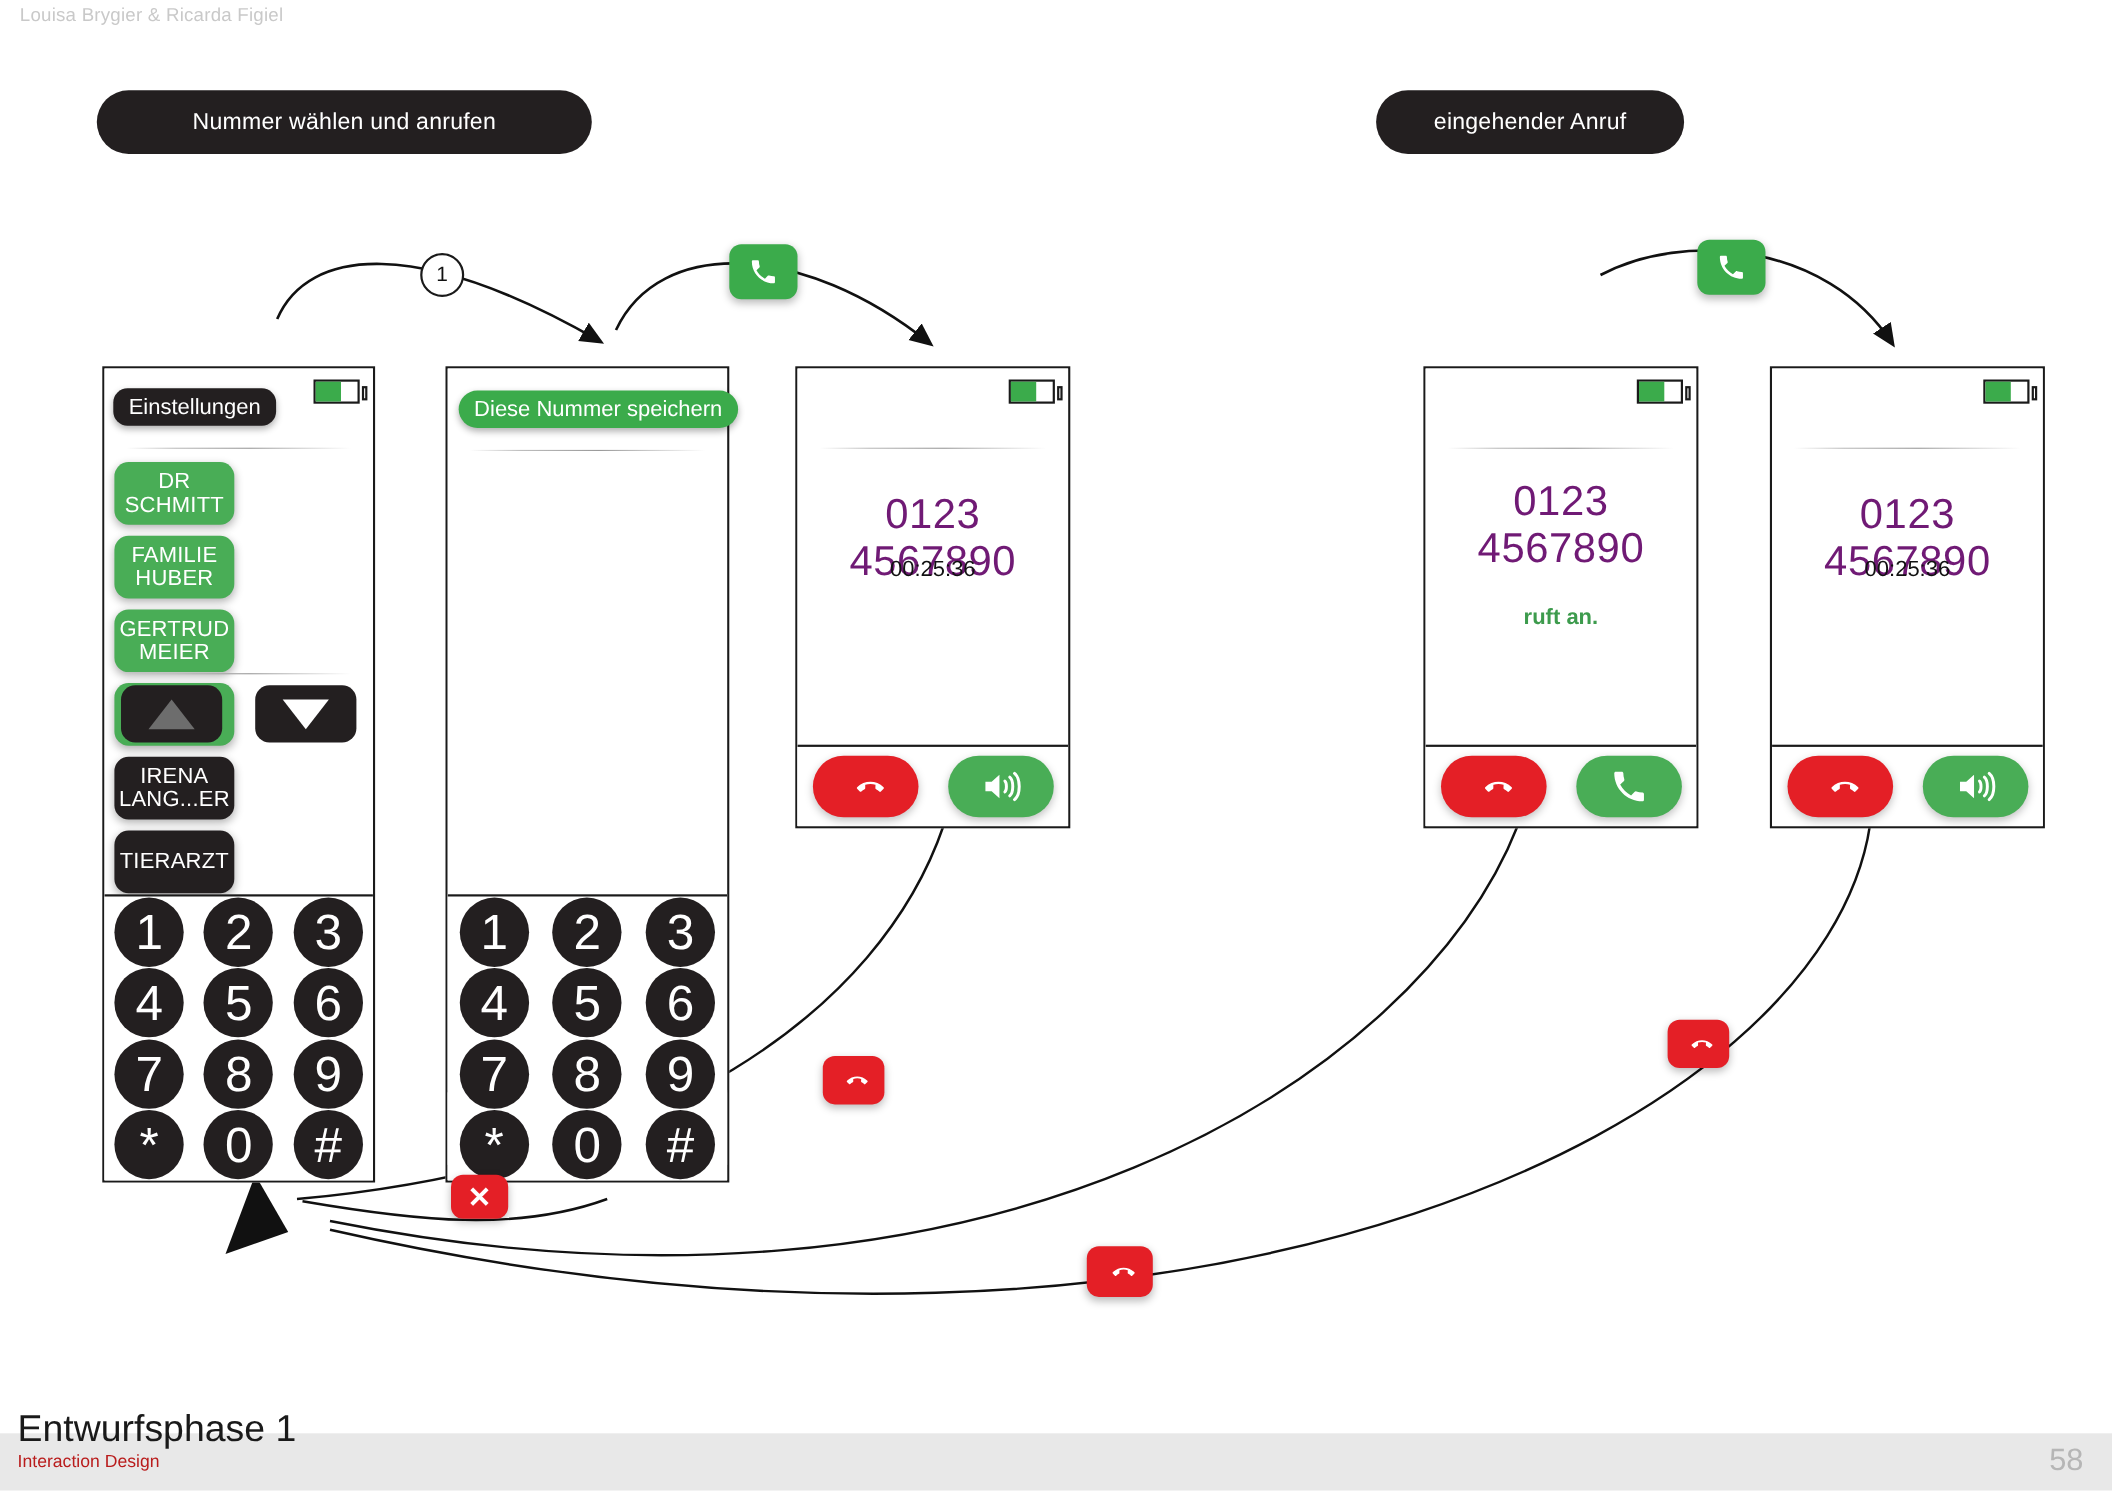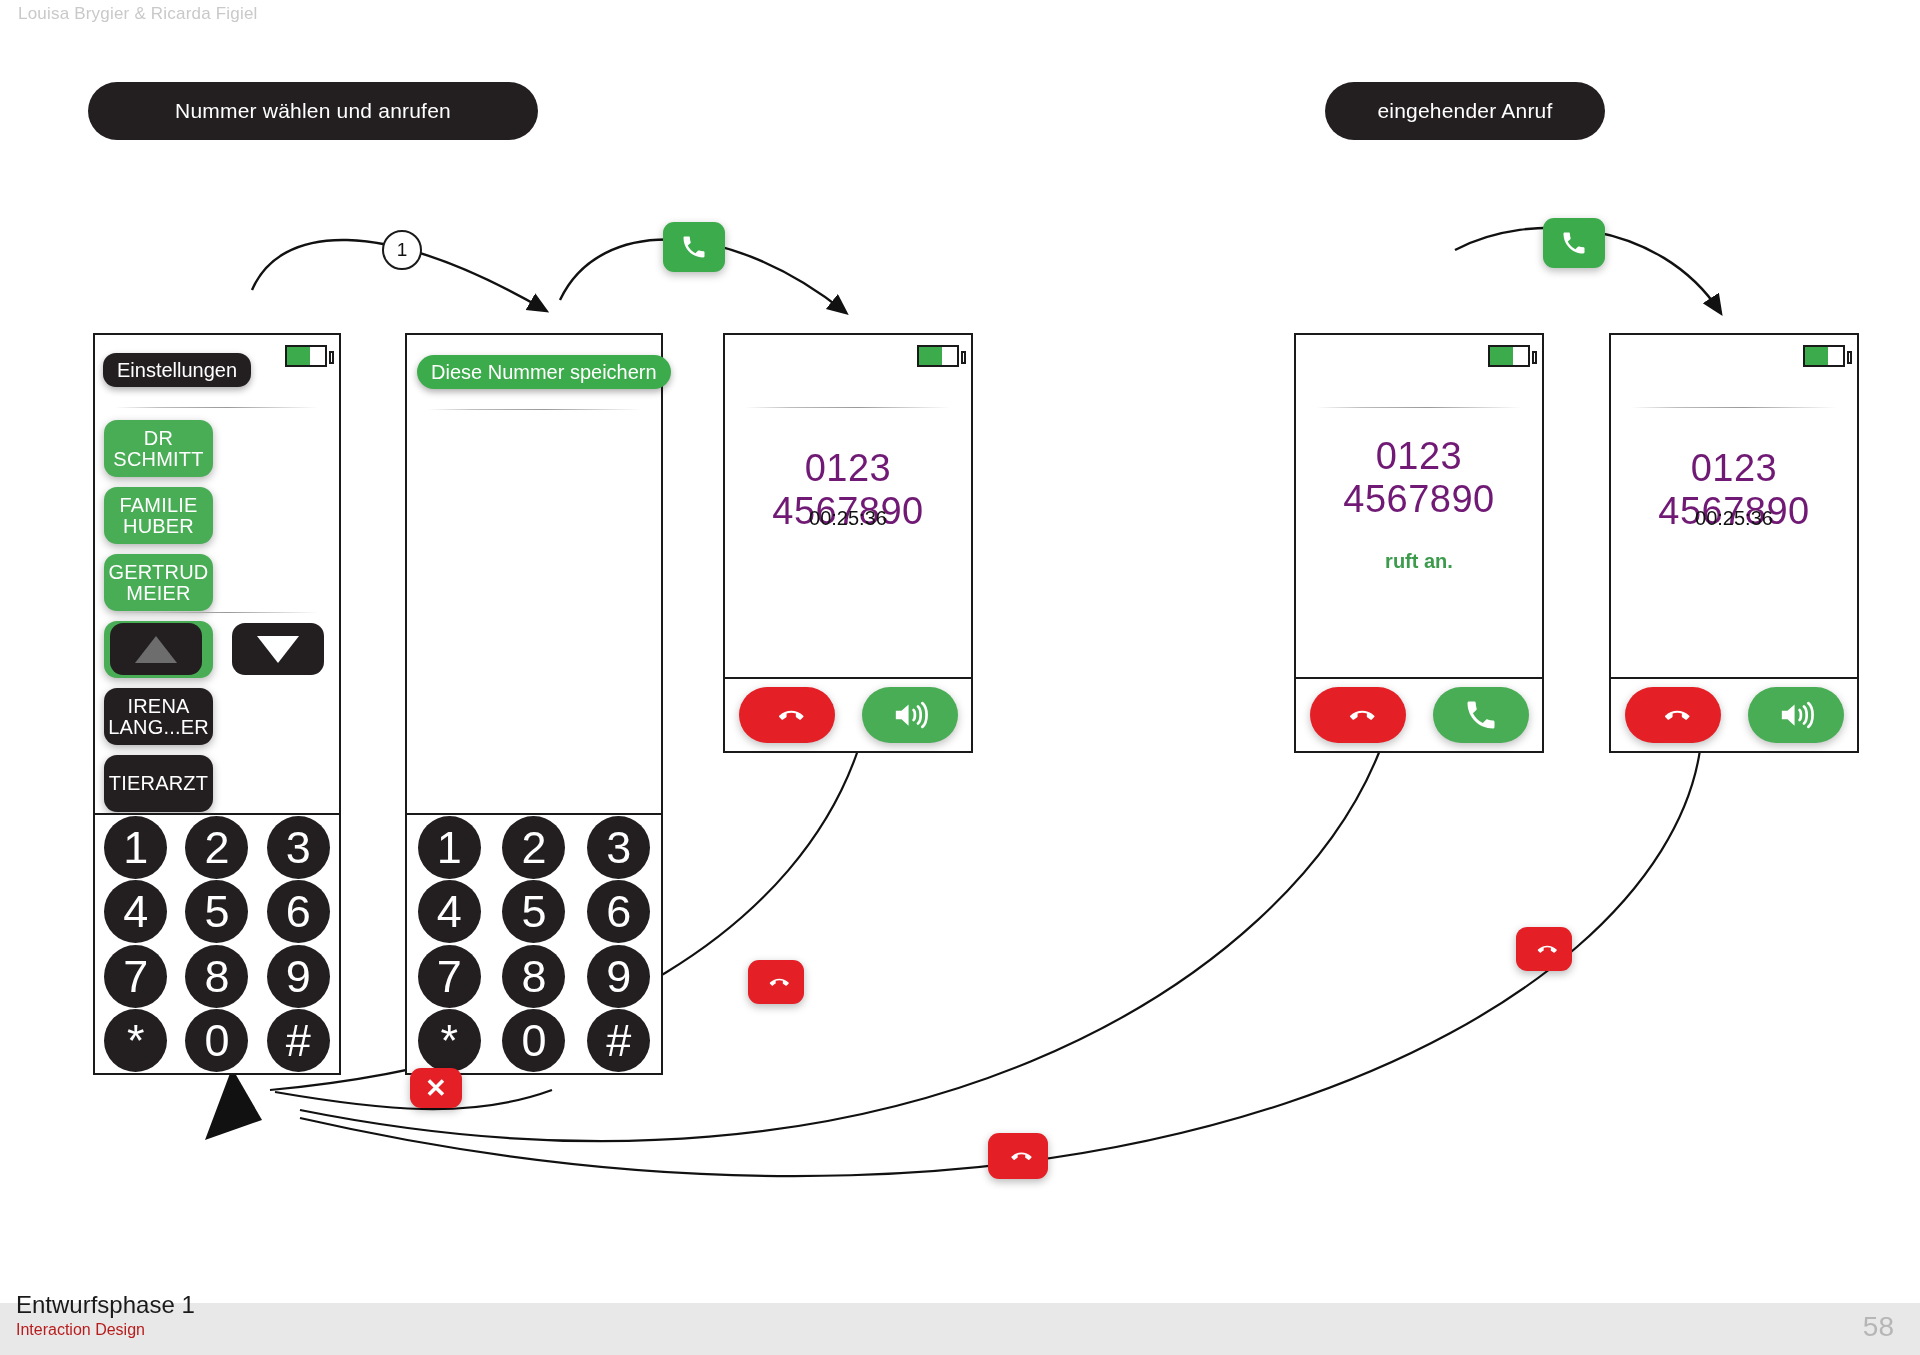--- a/index.html
+++ b/index.html
@@ -13,21 +13,21 @@
     position:absolute;left:18px;top:4px;
     font-size:17px;color:#c9c9c9;letter-spacing:.2px;
   }
   
   .pill{
     position:absolute;background:#231f20;color:#fff;
     border-radius:32px;display:flex;align-items:center;justify-content:center;
     font-size:21px;letter-spacing:.2px;
   }
   #pill-left{left:88px;top:82px;width:450px;height:58px;}
-  #pill-right{left:1325px;top:82px;width:280px;height:58px;}
+  #pill-right{left:1251px;top:82px;width:280px;height:58px;}
 
   
   .phone{
     position:absolute;background:#fff;border:2.5px solid #1a1a1a;
     box-sizing:border-box;
   }
   .screen{position:relative;width:100%;box-sizing:border-box;background:#fff;}
   .battery{
     position:absolute;right:12px;top:10px;width:42px;height:22px;
     border:2.5px solid #1a1a1a;box-sizing:border-box;background:#fff;
@@ -111,21 +111,21 @@
   .b-red{background:#e41f26;}
   .circlenum{
     position:absolute;width:36px;height:36px;border-radius:50%;border:2px solid #1a1a1a;
     background:#fff;display:flex;align-items:center;justify-content:center;font-size:19px;color:#111;
   }
 
   svg.flow{position:absolute;left:0;top:0;width:1920px;height:1355px;pointer-events:none;}
 
   
   .footer{position:absolute;left:0;bottom:0;width:1920px;height:52px;background:#e8e8e8;}
-  .foot-title{position:absolute;left:16px;bottom:36px;font-size:24px;color:#1a1a1a;}
+  .foot-title{position:absolute;left:16px;bottom:36px;font-size:34px;color:#1a1a1a;}
   .foot-sub{position:absolute;left:16px;bottom:16px;font-size:16px;color:#b91c1c;}
   .pagenum{position:absolute;right:26px;bottom:12px;font-size:28px;color:#b6b6b6;}
 </style>
 </head>
 <body>
 
 <div class="author">Louisa Brygier &amp; Ricarda Figiel</div>
 
 <div class="pill" id="pill-left">Nummer wählen und anrufen</div>
 <div class="pill" id="pill-right">eingehender Anruf</div>

